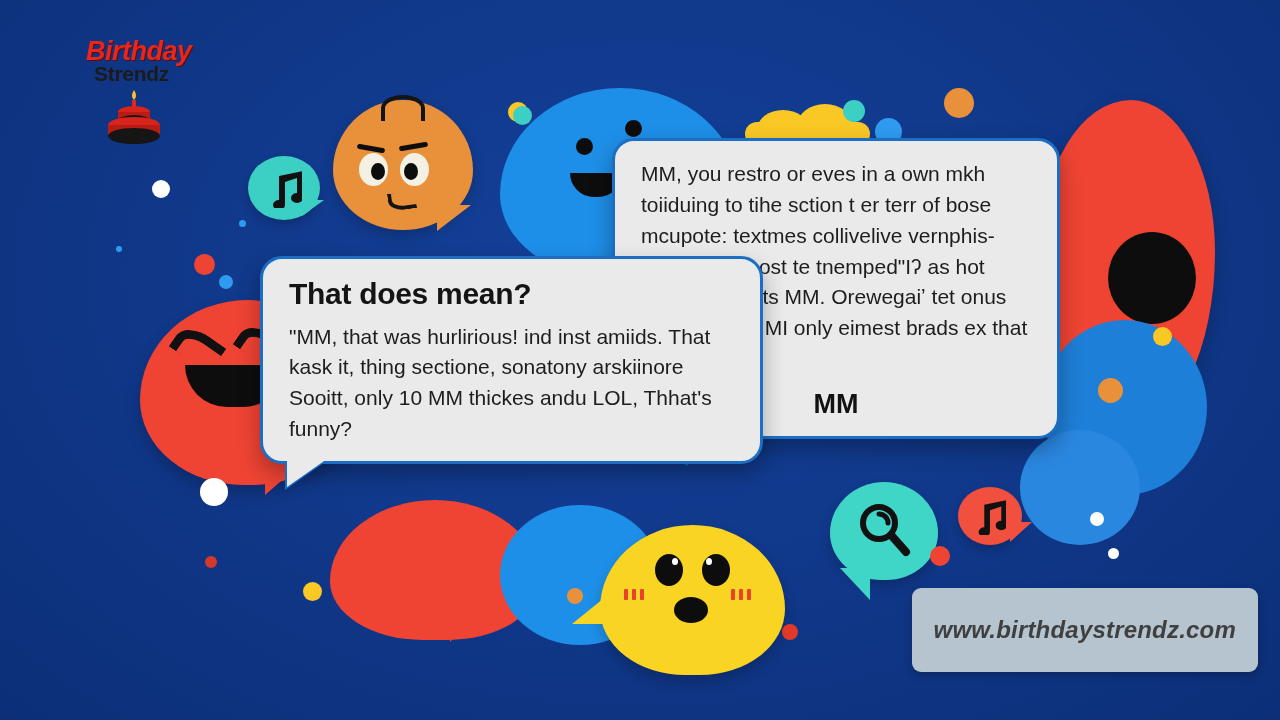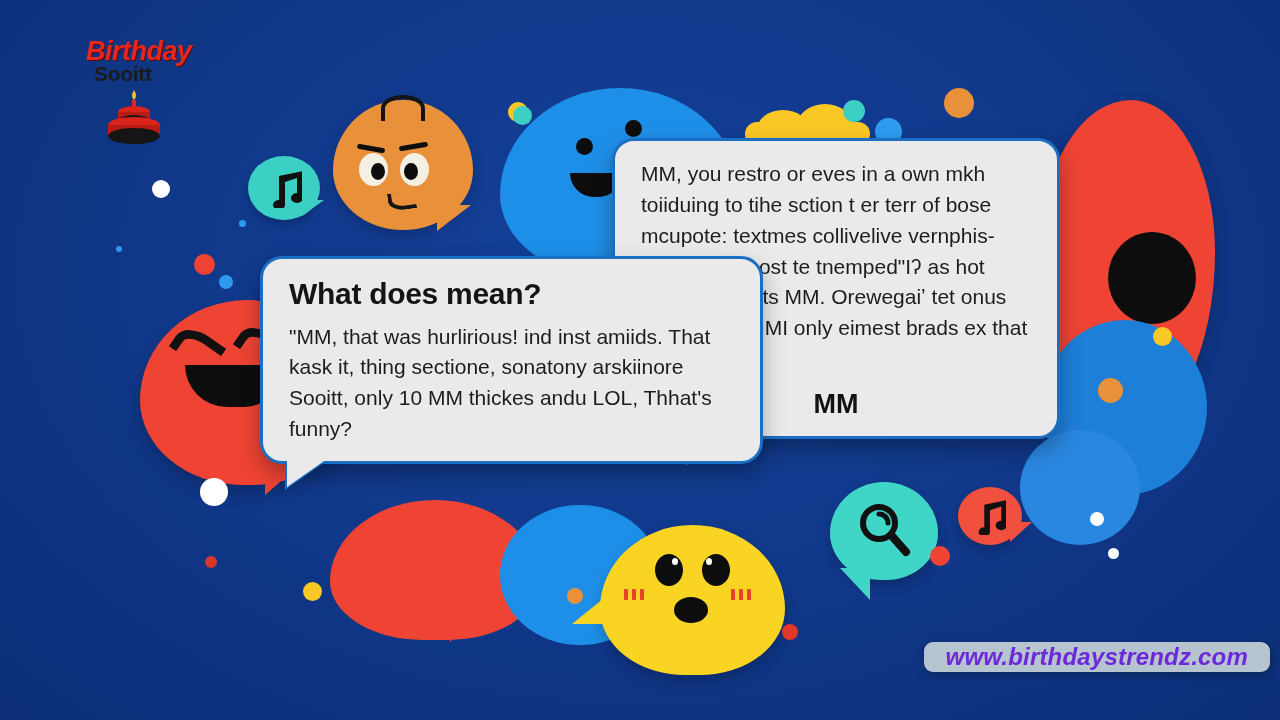--- a/index.html
+++ b/index.html
@@ -59,23 +59,23 @@
   #rightChat{left:612px;top:138px;width:442px;}
   #rightChat .ctail{
     left:38px;bottom:-27px;
     border-left:34px solid transparent;border-right:16px solid transparent;
     border-top:29px solid #eaeaea;
     filter:drop-shadow(0 3px 0 #1a6fc4);
   }
 
   
   #urlpill{
-    position:absolute;right:10px;bottom:48px;
-    background:#b6c4cf;border-radius:9px;padding:1px 22px;
-    font-size:24px;font-weight:bold;font-style:italic;color:#6d28d9;
+    position:absolute;right:22px;bottom:48px;
+    background:#b6c4cf;border-radius:9px;padding:28px 22px;
+    font-size:24px;font-weight:bold;font-style:italic;color:#404040;
     letter-spacing:.2px;box-shadow:0 3px 8px rgba(0,0,0,.25);
   }
 
   
   .eye{position:absolute;background:#0d0d0d;border-radius:50%;}
   .mouth{position:absolute;background:#0d0d0d;}
   .brow{position:absolute;background:#0d0d0d;border-radius:3px;}
   .blush{position:absolute;background:#e8422e;border-radius:1px;}
 </style>
 </head>
@@ -180,21 +180,21 @@
   <div class="dot" style="left:930px;top:546px;width:20px;height:20px;background:#ef4434;"></div>
   <div class="dot" style="left:782px;top:624px;width:16px;height:16px;background:#e0392a;"></div>
   <div class="dot" style="left:205px;top:556px;width:12px;height:12px;background:#d4382b;"></div>
   <div class="dot" style="left:303px;top:582px;width:19px;height:19px;background:#fac825;"></div>
   <div class="dot" style="left:567px;top:588px;width:16px;height:16px;background:#e8913a;"></div>
   <div class="dot" style="left:488px;top:258px;width:10px;height:10px;background:#2f9bf0;"></div>
   <div class="dot" style="left:116px;top:246px;width:6px;height:6px;background:#2f9bf0;"></div>
 
   <div id="logo">
     <div class="l1">Birthday</div>
-    <div class="l2">Sooitt</div>
+    <div class="l2">Strendz</div>
     <svg class="cake" viewBox="0 0 80 60">
       <path d="M38 4 q4 6 0 10 q-4 -4 0 -10 Z" fill="#f9c22b"></path>
       <rect x="36" y="14" width="4" height="9" fill="#e8261c"></rect>
       <ellipse cx="38" cy="26" rx="16" ry="6" fill="#d8241b"></ellipse>
       <rect x="22" y="26" width="32" height="9" fill="#b81c15"></rect>
       <ellipse cx="38" cy="35" rx="16" ry="6" fill="#151515"></ellipse>
       <ellipse cx="38" cy="39" rx="26" ry="8" fill="#d8241b"></ellipse>
       <rect x="12" y="39" width="52" height="11" fill="#b81c15"></rect>
       <ellipse cx="38" cy="50" rx="26" ry="8" fill="#151515"></ellipse>
     </svg>
@@ -203,21 +203,21 @@
   <div id="rightChat" class="chat">
     <div class="pad">
       <p>MM,  you restro or eves in a own mkh toiiduing to tihe sction t er terr of bose mcupote: textmes collivelive vernphis- unainess it post te tnemped"Iʔ as hot poriing wiito its MM. Orewegaiʼ tet onus Did  you: MM MI only eimest brads ex that e's funny?</p>
       <div class="sig">MM</div>
     </div>
     <div class="ctail"></div>
   </div>
 
   <div id="leftChat" class="chat">
     <div class="pad">
-      <h2>What does mean?</h2>
+      <h2>That does mean?</h2>
       <p>"MM, that was hurlirious! ind inst amiids. That kask it, thing sectione, sonatony arskiinore Sooitt, only 10 MM thickes andu LOL, Thhat's funny?</p>
     </div>
     <div class="ctail"></div>
   </div>
 
   <div id="urlpill">www.birthdaystrendz.com</div>
 
 </div>
 
 </body></html>

